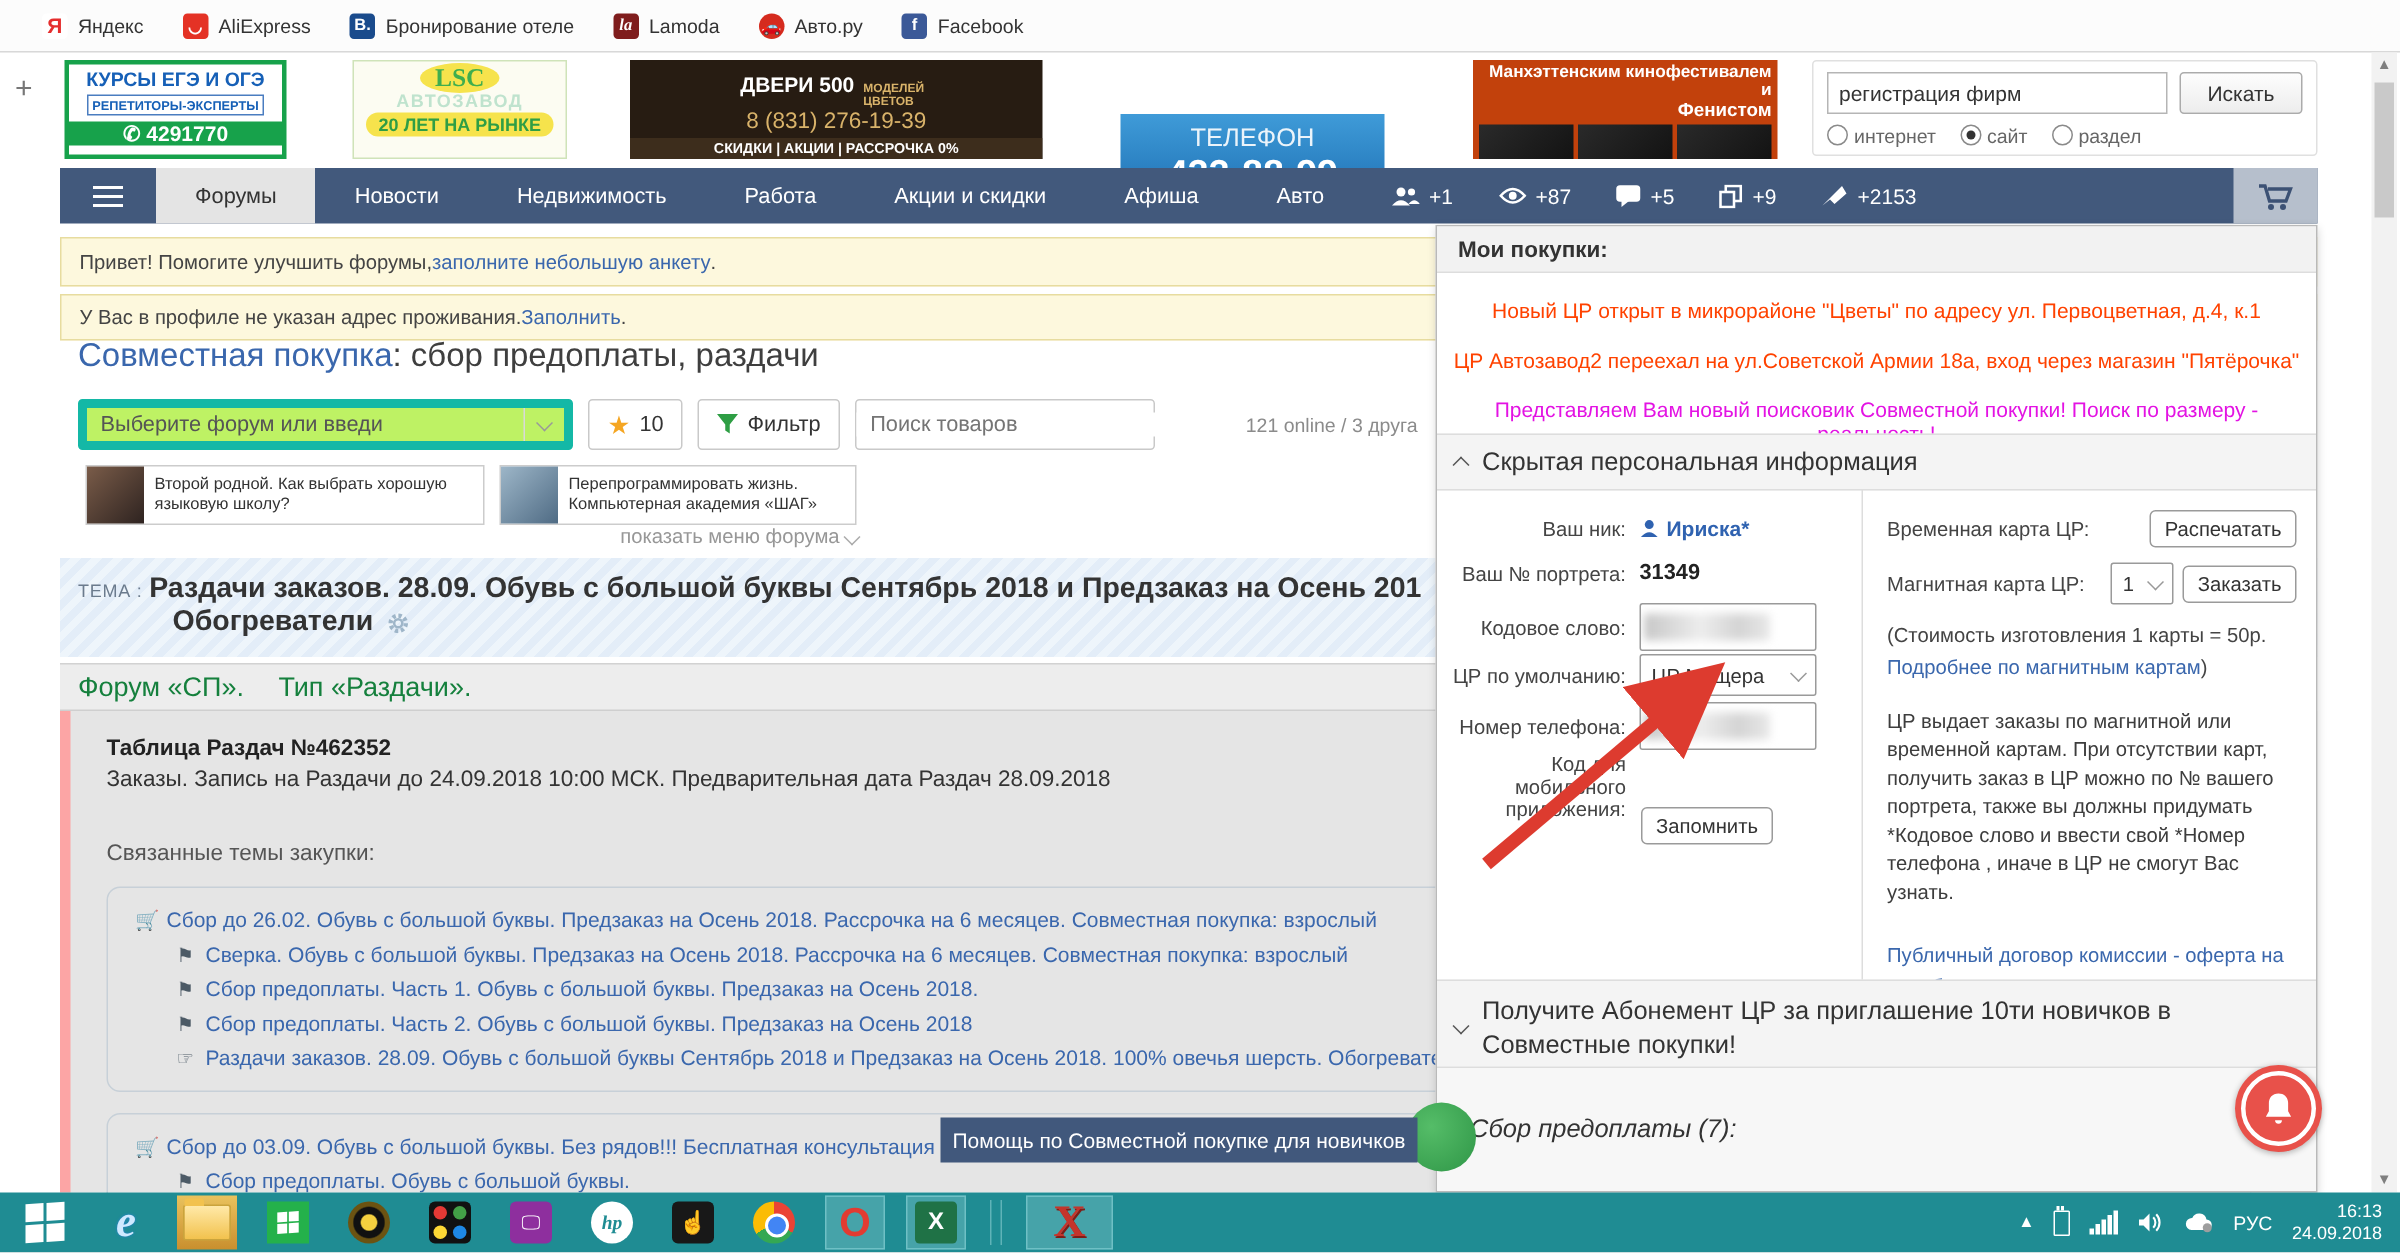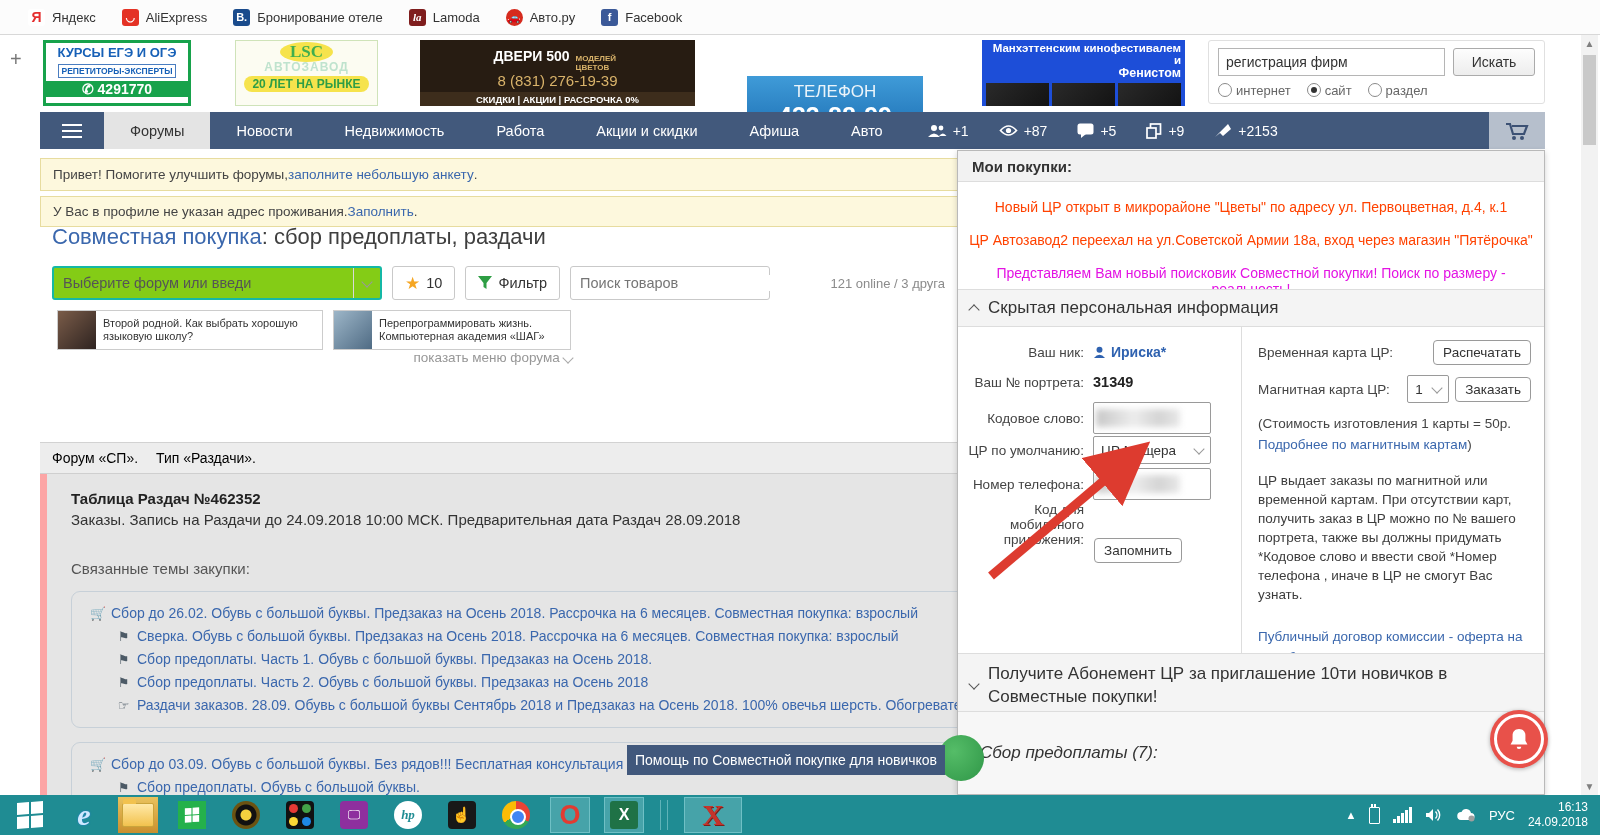--- a/index.html
+++ b/index.html
@@ -23,21 +23,21 @@
   .b-lsc .years{background:#f6e34c;color:#2f9e45;font-weight:bold;font-size:12px;border-radius:10px;display:inline-block;padding:1px 8px;margin-top:1px;}
   .b-doors{left:420px;width:275px;background:#271c12;color:#fff;}
   .b-doors .row1{display:flex;align-items:baseline;justify-content:center;gap:6px;margin-top:8px;}
   .b-doors .t{font-size:14px;font-weight:bold;}
   .b-doors .side{font-size:8px;color:#d9b36a;font-weight:bold;line-height:9px;width:46px;}
   .b-doors .ph{color:#d9b36a;font-weight:normal;font-size:15px;text-align:center;}
   .b-doors .bot{background:#3d2d1c;color:#fff;font-size:9.5px;font-weight:bold;text-align:center;padding:2px 0;margin-top:3px;}
   .b-phone{left:747px;width:176px;background:linear-gradient(180deg,#3f9bd8,#1a6bb0);color:#fff;text-align:center;margin-top:36px;}
   .b-phone .l1{font-size:17px;opacity:.9;margin-top:6px;}
   .b-phone .l2{font-size:25px;font-weight:bold;}
-  .b-cine{left:982px;width:203px;background:#1d4ed8;color:#fff;text-align:right;padding:2px 4px;box-sizing:border-box;}
+  .b-cine{left:982px;width:203px;background:#c2410c;color:#fff;text-align:right;padding:2px 4px;box-sizing:border-box;}
   .b-cine .l1{font-size:11.5px;font-weight:bold;}
   .b-cine .l2{font-size:12.5px;font-weight:bold;}
   .b-cine .photos{display:flex;gap:3px;margin-top:3px;}
   .b-cine .photos div{height:30px;flex:1;background:linear-gradient(135deg,#2a2a2a,#111);}
 
   
   .search-panel{left:1208px;top:40px;width:337px;height:64px;border:1px solid #e0e0e0;border-radius:3px;box-sizing:border-box;padding:7px 9px;}
   .search-row{display:flex;gap:8px;}
   .search-input{flex:1;height:26px;border:1px solid #b5b5b5;font-size:14px;padding:0 7px;color:#333;font-family:"Liberation Sans",sans-serif;}
   .search-btn{width:82px;height:28px;background:linear-gradient(#fdfdfd,#ededed);border:1px solid #ababab;border-radius:3px;font-size:14px;color:#333;}
@@ -64,21 +64,21 @@
   
   .notice{left:40px;width:1505px;background:#fdf8dd;border:1px solid #e7dc9f;box-sizing:border-box;font-size:13.5px;color:#444;display:flex;align-items:center;padding-left:12px;}
   .n1{top:158px;height:33px;}
   .n2{top:196px;height:31px;}
   a.lnk,.lnk{color:#3a67ad;text-decoration:none;cursor:pointer;}
   .page-title{left:52px;top:224px;font-size:22px;color:#3f3f3f;}
   .page-title .blue{color:#3a67ad;}
 
   
   .toolbar{left:52px;top:264px;width:893px;height:38px;display:flex;align-items:center;gap:10px;}
-  .sel-forum{width:330px;height:34px;border:2px solid #14b8a6;border-radius:3px;display:flex;align-items:center;box-sizing:border-box;background:#84cc16;}
+  .sel-forum{width:330px;height:34px;border:6px solid #14b8a6;border-radius:3px;display:flex;align-items:center;box-sizing:border-box;background:#bef264;}
   .sel-forum .txt{flex:1;padding:0 9px;font-size:14.5px;color:#555;white-space:nowrap;overflow:hidden;}
   .sel-forum .dd{width:26px;align-self:stretch;border-left:1px solid #d9d9d9;display:flex;align-items:center;justify-content:center;}
   .chev{display:inline-block;width:7px;height:7px;border-right:1.8px solid #999;border-bottom:1.8px solid #999;transform:rotate(45deg);margin-top:-3px;}
   .chev.up{transform:rotate(-135deg);margin-top:3px;border-color:#555;}
   .btn-like{height:34px;border:1px solid #c9c9c9;border-radius:3px;background:#fff;display:flex;align-items:center;gap:6px;padding:0 12px;font-size:14.5px;color:#333;box-sizing:border-box;}
   .star{color:#f5a623;font-size:17px;}
   .tb-search{width:200px;height:34px;border:1px solid #c9c9c9;border-radius:3px;display:flex;align-items:center;box-sizing:border-box;}
   .tb-search input{border:0;outline:0;flex:1;font-size:14.5px;padding:0 9px;color:#333;font-family:"Liberation Sans",sans-serif;}
   .online{margin-left:auto;font-size:13px;color:#8b8b8b;}
 
@@ -89,21 +89,21 @@
   .t1{left:57px;width:266px;} .t1 .thumb{background:linear-gradient(135deg,#7a5c49,#2e2320);}
   .t2{left:333px;width:238px;} .t2 .thumb{background:linear-gradient(135deg,#9db6c8,#4f6b84);}
   .show-menu{left:40px;top:350px;width:905px;text-align:center;font-size:13.5px;color:#979797;}
 
   
   .topic{left:40px;top:372px;width:1505px;height:66px;background:repeating-linear-gradient(135deg,#e3edf8 0 5px,#eef5fb 5px 10px);padding:10px 0 0 12px;box-sizing:border-box;}
   .topic .lab{font-size:12px;color:#6b7b8d;letter-spacing:.5px;}
   .topic .tt{font-size:19px;font-weight:bold;color:#333;}
   .topic .line2{margin-left:63px;display:flex;align-items:center;gap:8px;}
 
-  .forum-meta{left:40px;top:442px;width:1465px;height:32px;background:#ededed;border-top:1px solid #d2d2d2;border-bottom:1px solid #cfcfcf;display:flex;align-items:center;padding-left:12px;font-size:14px;color:#000000;box-sizing:border-box;}
+  .forum-meta{left:40px;top:442px;width:1465px;height:32px;background:#ededed;border-top:1px solid #d2d2d2;border-bottom:1px solid #cfcfcf;display:flex;align-items:center;padding-left:12px;font-size:18px;color:#15803d;box-sizing:border-box;}
 
   .content{left:40px;top:474px;width:1505px;height:321px;background:#e5e5e5;border-left:7px solid #fca5a5;box-sizing:border-box;padding:16px 0 0 24px;}
   .ct-title{font-size:15px;font-weight:bold;color:#222;}
   .ct-sub{font-size:15px;color:#333;margin-top:4px;}
   .rel-head{font-size:15px;color:#555;margin-top:32px;}
   .rel-box{border:1.5px solid #c7d0d8;border-radius:9px;margin-top:14px;padding:10px 0 10px 18px;width:1430px;box-sizing:border-box;}
   .rel-item{font-size:14px;color:#3a67ad;line-height:23px;display:flex;align-items:center;gap:6px;white-space:nowrap;}
   .rel-item .ric{color:#4c5a66;font-size:13px;width:15px;text-align:center;flex:none;}
   .ind{margin-left:26px;}
 
@@ -366,20 +366,33 @@
   </div>
   <div class="abs teaser t2">
     <div class="thumb"></div>
     <div class="txt">Перепрограммировать жизнь. Компьютерная академия «ШАГ»</div>
   </div>
 
   <div class="abs show-menu">
     <span>показать меню форума</span> <span class="chev" style="border-color:#aaa;"></span>
   </div>
 
+  <div class="abs topic">
+    <div>
+      <span class="lab">ТЕМА :</span>
+      <span class="tt">Раздачи заказов. 28.09. Обувь с большой буквы Сентябрь 2018 и Предзаказ на Осень 201</span>
+    </div>
+    <div class="line2">
+      <span class="tt">Обогреватели</span>
+      <svg width="17" height="17" viewBox="0 0 20 20">
+          <circle cx="10" cy="10" r="6" fill="none" stroke="#9fb6c9" stroke-width="3.4" stroke-dasharray="2.6 2.1"></circle>
+          <circle cx="10" cy="10" r="3.2" fill="none" stroke="#9fb6c9" stroke-width="2"></circle>
+        </svg>
+    </div>
+  </div>
 
   <div class="abs forum-meta">
       <span>Форум «СП».  Тип «Раздачи».</span>
     </div>
 
   <div class="abs content">
     <div class="ct-title">Таблица Раздач №462352</div>
     <div class="ct-sub">Заказы. Запись на Раздачи до 24.09.2018 10:00 МСК. Предварительная дата Раздач 28.09.2018</div>
     <div class="rel-head">Связанные темы закупки:</div>
 

